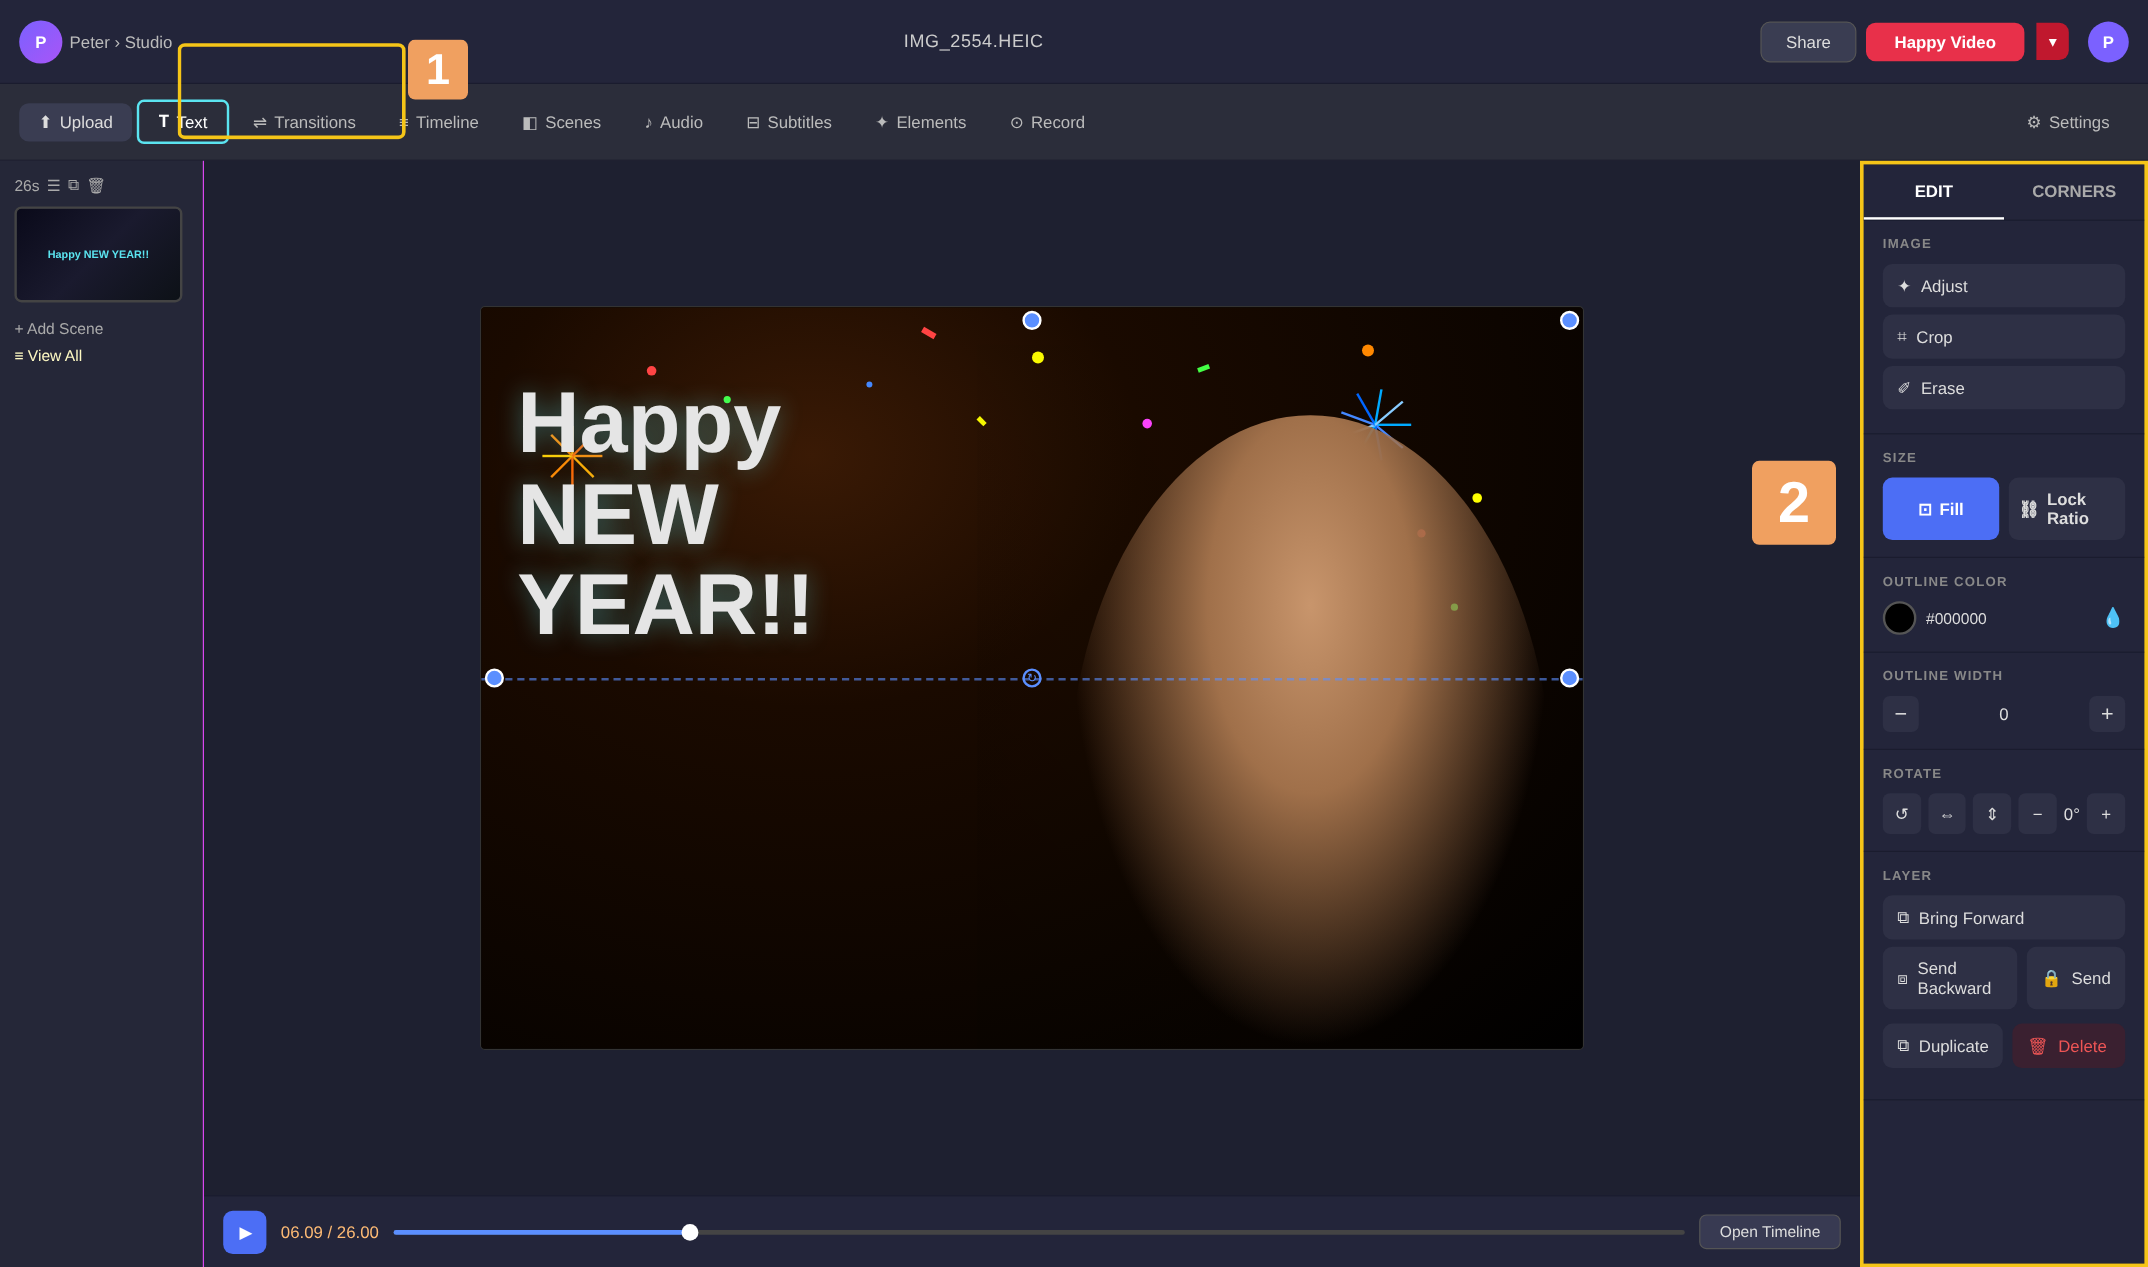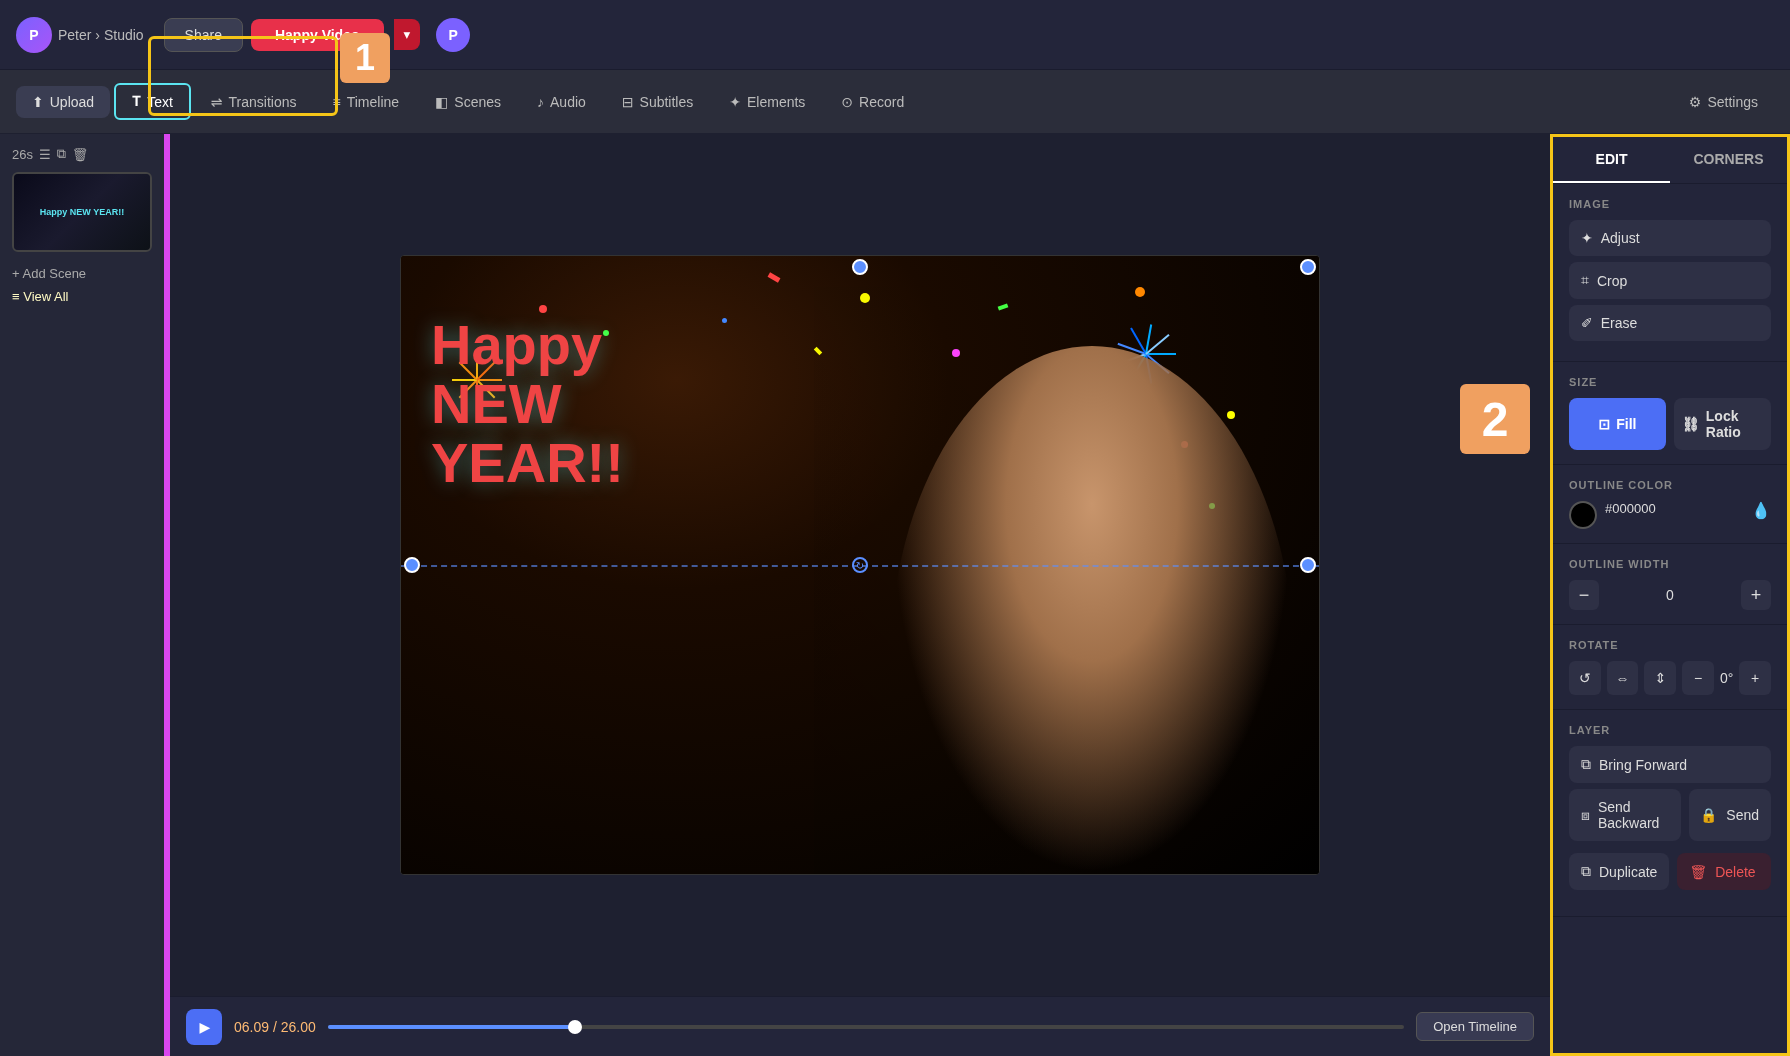--- a/index.html
+++ b/index.html
@@ -19,32 +19,32 @@
     
     .nav-bar { display: flex; align-items: center; height: 64px; background: #2b2d3a; border-bottom: 1px solid #1e2030; padding: 0 16px; gap: 4px; }
     .nav-item { display: flex; align-items: center; gap: 6px; padding: 8px 16px; border-radius: 8px; font-size: 14px; color: #bbb; cursor: pointer; }
     .nav-item.text-active { background: transparent; color: #fff; border: 2px solid #5be4f0; border-radius: 6px; }
     .upload-btn { display: flex; align-items: center; gap: 6px; padding: 8px 16px; background: #3a3d52; border-radius: 8px; color: #ddd; cursor: pointer; font-size: 14px; }
 
     
     .main-layout { display: flex; height: calc(1056px - 70px - 64px); }
 
     
-    .left-sidebar { width: 170px; background: #252738; border-right: 6px solid #d946ef; padding: 12px; overflow-y: auto; }
+    .left-sidebar { width: 170px; background: #252738; border-right: 1px solid #d946ef; padding: 12px; overflow-y: auto; }
     .timeline-info { display: flex; align-items: center; gap: 6px; margin-bottom: 10px; color: #aaa; font-size: 13px; }
     .scene-thumb { width: 140px; height: 80px; background: #000000; border-radius: 6px; border: 2px solid #444; overflow: hidden; margin-bottom: 10px; position: relative; }
     .scene-thumb-img { width: 100%; height: 100%; background: linear-gradient(135deg, #0a0a1a 0%, #1a1a2e 50%, #0d1117 100%); display: flex; align-items: center; justify-content: center; font-size: 10px; color: #5be4f0; font-weight: bold; text-align: left; padding: 4px; }
     .add-scene { display: flex; align-items: center; gap: 6px; color: #aaa; font-size: 13px; cursor: pointer; padding: 4px 0; }
     .view-all { display: flex; align-items: center; gap: 6px; color: #fef9c3; font-size: 13px; cursor: pointer; padding: 4px 0; }
 
     
     .canvas-area { flex: 1; display: flex; flex-direction: column; background: #1e2030; position: relative; }
     .canvas-wrapper { flex: 1; display: flex; align-items: center; justify-content: center; padding: 20px; position: relative; }
     .video-canvas { width: 920px; height: 620px; background: #000; border-radius: 4px; position: relative; overflow: hidden; border: 1px solid #333; }
-    .happy-new-year-text { position: absolute; top: 60px; left: 30px; font-size: 56px; font-weight: 900; color: #ef4444; font-family: Arial Rounded MT Bold, Arial, sans-serif; line-height: 1.05; text-shadow: 0 0 20px rgba(91,228,240,0.4); z-index: 5; }
+    .happy-new-year-text { position: absolute; top: 60px; left: 30px; font-size: 72px; font-weight: 900; color: #e5e5e5; font-family: Arial Rounded MT Bold, Arial, sans-serif; line-height: 1.05; text-shadow: 0 0 20px rgba(91,228,240,0.4); z-index: 5; }
     .subtitle-text { position: absolute; bottom: 20px; left: 50%; transform: translateX(-50%); font-size: 28px; font-weight: 800; color: #fff; text-align: center; width: 90%; text-shadow: 2px 2px 4px #000; z-index: 6; }
     .selection-handle { position: absolute; width: 16px; height: 16px; background: #5b8fff; border-radius: 50%; border: 2px solid white; z-index: 10; }
     .rotate-handle { position: absolute; width: 16px; height: 16px; background: transparent; border: 2px solid #5b8fff; border-radius: 50%; z-index: 10; display: flex; align-items: center; justify-content: center; font-size: 10px; color: #5b8fff; }
 
     
     .timeline-bar { height: 60px; background: #23253a; border-top: 1px solid #1a1c2e; display: flex; align-items: center; padding: 0 16px; gap: 12px; }
     .play-btn { width: 36px; height: 36px; background: #4c6ef5; border-radius: 8px; display: flex; align-items: center; justify-content: center; cursor: pointer; }
     .time-display { font-size: 14px; color: #fdba74; }
     .progress-bar-container { flex: 1; height: 4px; background: #444; border-radius: 2px; position: relative; cursor: pointer; }
     .progress-bar-fill { height: 100%; background: #5b8fff; border-radius: 2px; width: 23%; }
@@ -55,21 +55,21 @@
     .right-panel { width: 240px; background: #23253a; border-left: 1px solid #1a1c2e; overflow-y: auto; display: flex; flex-direction: column; }
     .panel-tabs { display: flex; border-bottom: 1px solid #1a1c2e; }
     .panel-tab { flex: 1; text-align: center; padding: 14px 0; font-size: 14px; font-weight: 600; color: #aaa; cursor: pointer; }
     .panel-tab.active { color: #fff; border-bottom: 2px solid #fff; }
     .panel-section { padding: 14px 16px; border-bottom: 1px solid #1a1c2e; }
     .section-label { font-size: 11px; font-weight: 700; color: #888; letter-spacing: 1px; text-transform: uppercase; margin-bottom: 10px; }
     .panel-btn { display: flex; align-items: center; gap: 8px; padding: 10px 12px; background: #2e3045; border-radius: 8px; cursor: pointer; color: #ddd; font-size: 14px; margin-bottom: 6px; }
     .size-controls { display: flex; gap: 8px; }
     .size-btn { flex: 1; display: flex; align-items: center; justify-content: center; gap: 6px; padding: 10px 8px; background: #4c6ef5; border-radius: 8px; cursor: pointer; color: #fff; font-size: 14px; font-weight: 600; }
     .size-btn.secondary { background: #2e3045; color: #ddd; }
-    .color-row { display: flex; gap: 8px; }
+    .color-row { display: flex; align-items: center; gap: 8px; }
     .color-swatch { width: 28px; height: 28px; border-radius: 50%; background: #000; border: 2px solid #555; cursor: pointer; }
     .color-hex { font-size: 13px; color: #ddd; flex: 1; }
     .eyedropper-icon { font-size: 16px; color: #aaa; cursor: pointer; }
     .number-control { display: flex; align-items: center; gap: 8px; }
     .num-btn { width: 30px; height: 30px; background: #2e3045; border-radius: 6px; display: flex; align-items: center; justify-content: center; cursor: pointer; font-size: 18px; color: #ddd; }
     .num-value { flex: 1; text-align: center; font-size: 14px; color: #ddd; }
     .slider-container { position: relative; height: 24px; display: flex; align-items: center; margin: 4px 0; }
     .slider-track { width: 100%; height: 4px; background: #444; border-radius: 2px; }
     .slider-handle { position: absolute; width: 18px; height: 18px; background: #fff; border-radius: 50%; left: 2%; top: 50%; transform: translateY(-50%); border: 2px solid #ddd; cursor: pointer; }
     .rotate-controls { display: flex; align-items: center; gap: 6px; }
@@ -83,20 +83,21 @@
     .right-panel-highlight { border: 3px solid #f5c518; }
   </style>
 </head>
 <body>
 
 <div class="top-bar">
   <div class="logo-area">
     <div class="logo-circle">P</div>
     <span class="breadcrumb">Peter › Studio</span>
   </div>
+  <div class="file-name">IMG_2554.HEIC</div>
   <button class="share-btn">Share</button>
   <button class="export-btn">Happy Video</button>
   <button class="export-dropdown">▾</button>
   <div class="user-avatar">P</div>
 </div>
 
 <div class="nav-bar">
   <div class="upload-btn">
     <span>⬆</span>
     <span>Upload</span>

